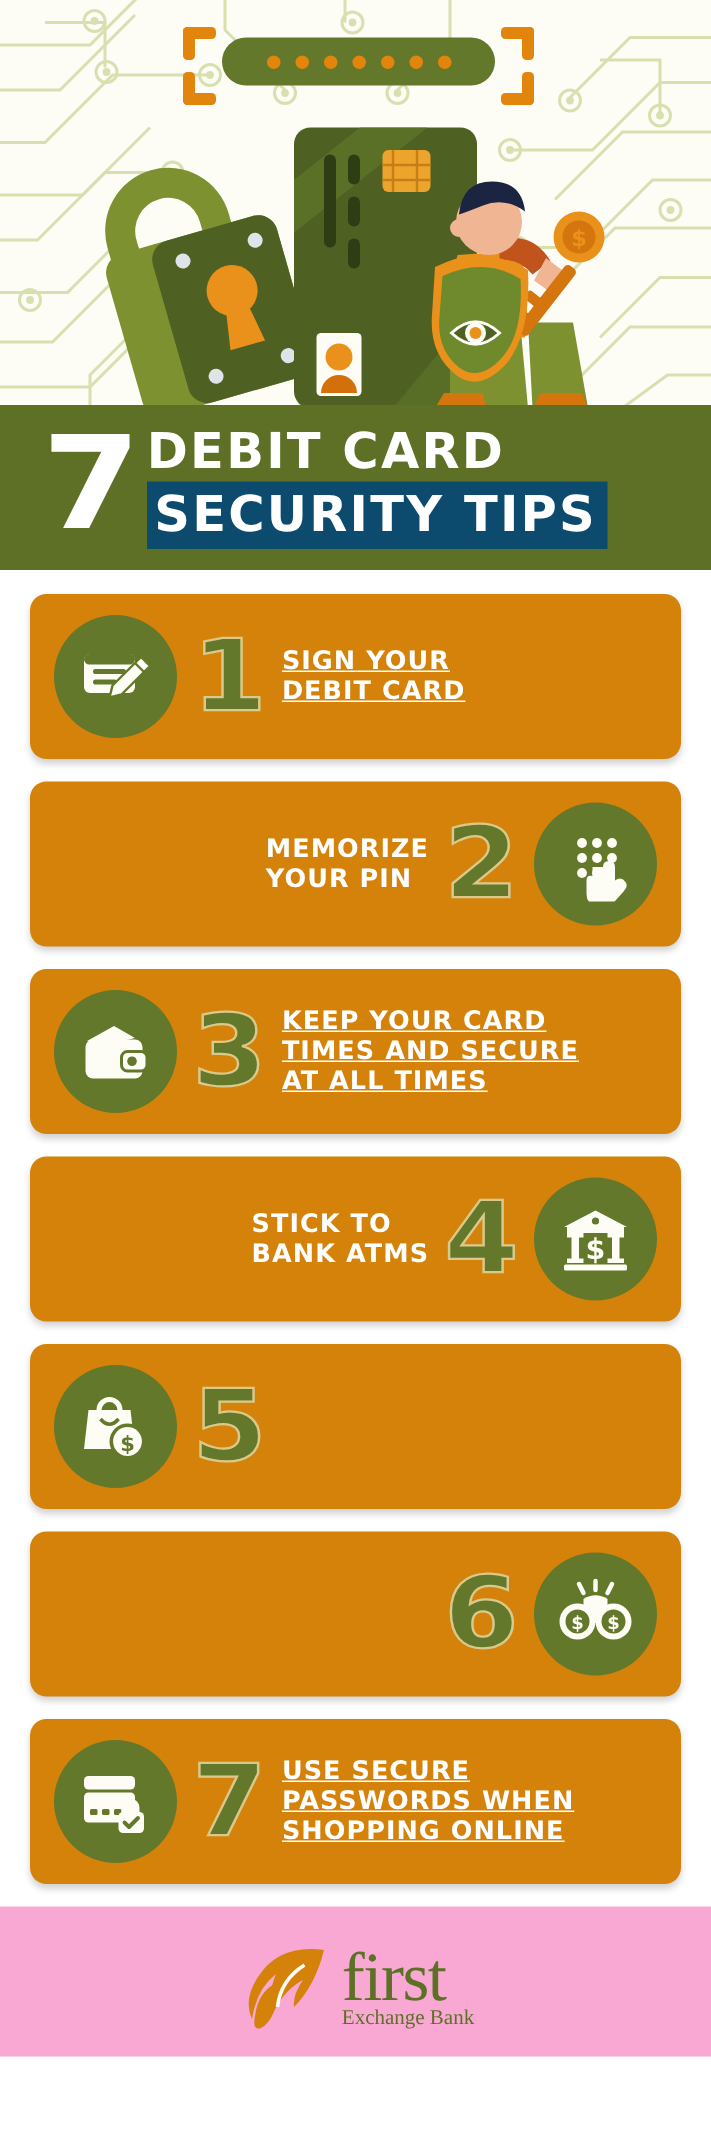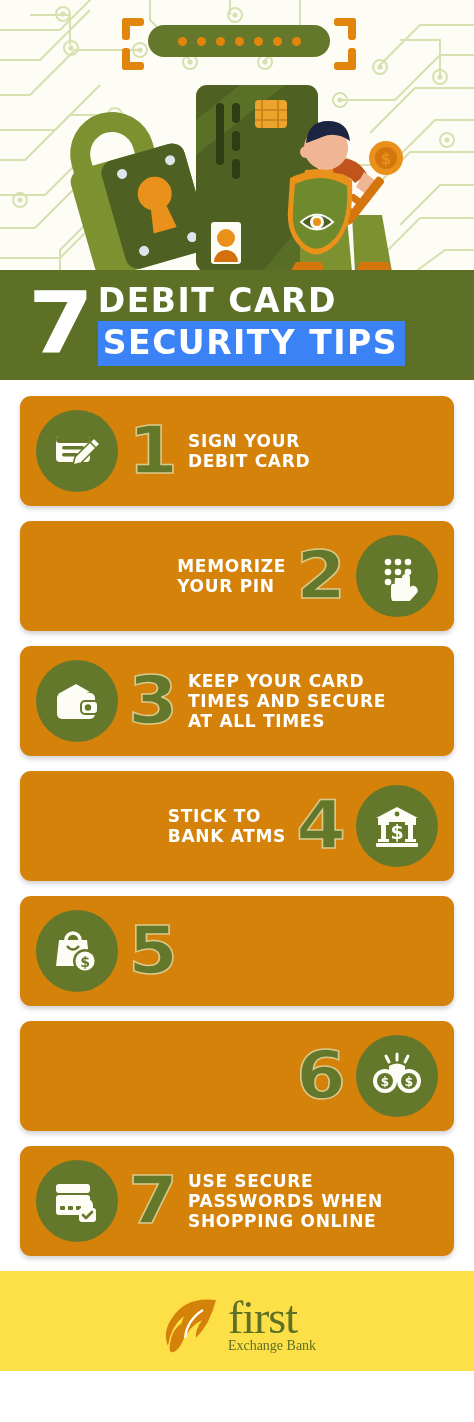--- a/index.html
+++ b/index.html
@@ -55,21 +55,21 @@
     color:#ffffff; font-family:"DejaVu Sans", sans-serif;
     letter-spacing:-4px; transform:scaleX(1.1); transform-origin:left center;
     margin-top:-4px;
   }
   .titlelines { display:flex; flex-direction:column; gap:3px; }
   .tl1 {
     color:#ffffff; font-size:33px; font-weight:bold; letter-spacing:1.5px;
     font-family:"DejaVu Sans", sans-serif; line-height:34px;
   }
   .tl2 {
-    background:#3b82f6; color:#ffffff; font-size:33px; font-weight:bold;
+    background:#0c4a6e; color:#ffffff; font-size:33px; font-weight:bold;
     letter-spacing:1.5px; font-family:"DejaVu Sans", sans-serif;
     line-height:34px; padding:5px 7px 6px 5px; align-self:flex-start;
   }
 
   
   .tips { position:relative; padding:16px 20px 0 20px; }
   .tip {
     position:relative; width:434px; height:110px; background:#d4820a;
     border-radius:11px; margin-bottom:15px;
     box-shadow:0 3px 5px rgba(0,0,0,0.18);
@@ -87,26 +87,26 @@
   .tipnum {
     font-size:66px; font-weight:bold; line-height:66px;
     color:#63782a; font-family:"DejaVu Sans", sans-serif;
     -webkit-text-stroke:1.5px #d9c98a;
     padding:0 12px; transform:scaleX(1.08);
   }
   .tiptext {
     color:#ffffff; font-size:17px; font-weight:bold; line-height:20px;
     letter-spacing:0.7px; font-family:"DejaVu Sans", sans-serif;
   }
-  .tip.ltr .tiptext { text-align:left; }
+  .tip.ltr .tiptext { text-align:left;text-decoration:underline; }
   .tip.rtl .tiptext { text-align:left; }
 
   
   .footer {
-    position:relative; width:474px; height:100px; background:#fde047;
+    position:relative; width:474px; height:100px; background:#f9a8d4;
     display:flex; align-items:center; justify-content:center; gap:8px;
     padding-top:6px;
   }
   .logo-wrap { display:flex; align-items:center; gap:4px; }
   .logo-text { display:flex; flex-direction:column; line-height:1; }
   .logo-first {
     font-family:"Liberation Serif", serif; font-size:46px; color:#5d7026;
     font-weight:normal; letter-spacing:-1px; margin-bottom:-2px;
   }
   .logo-sub {

